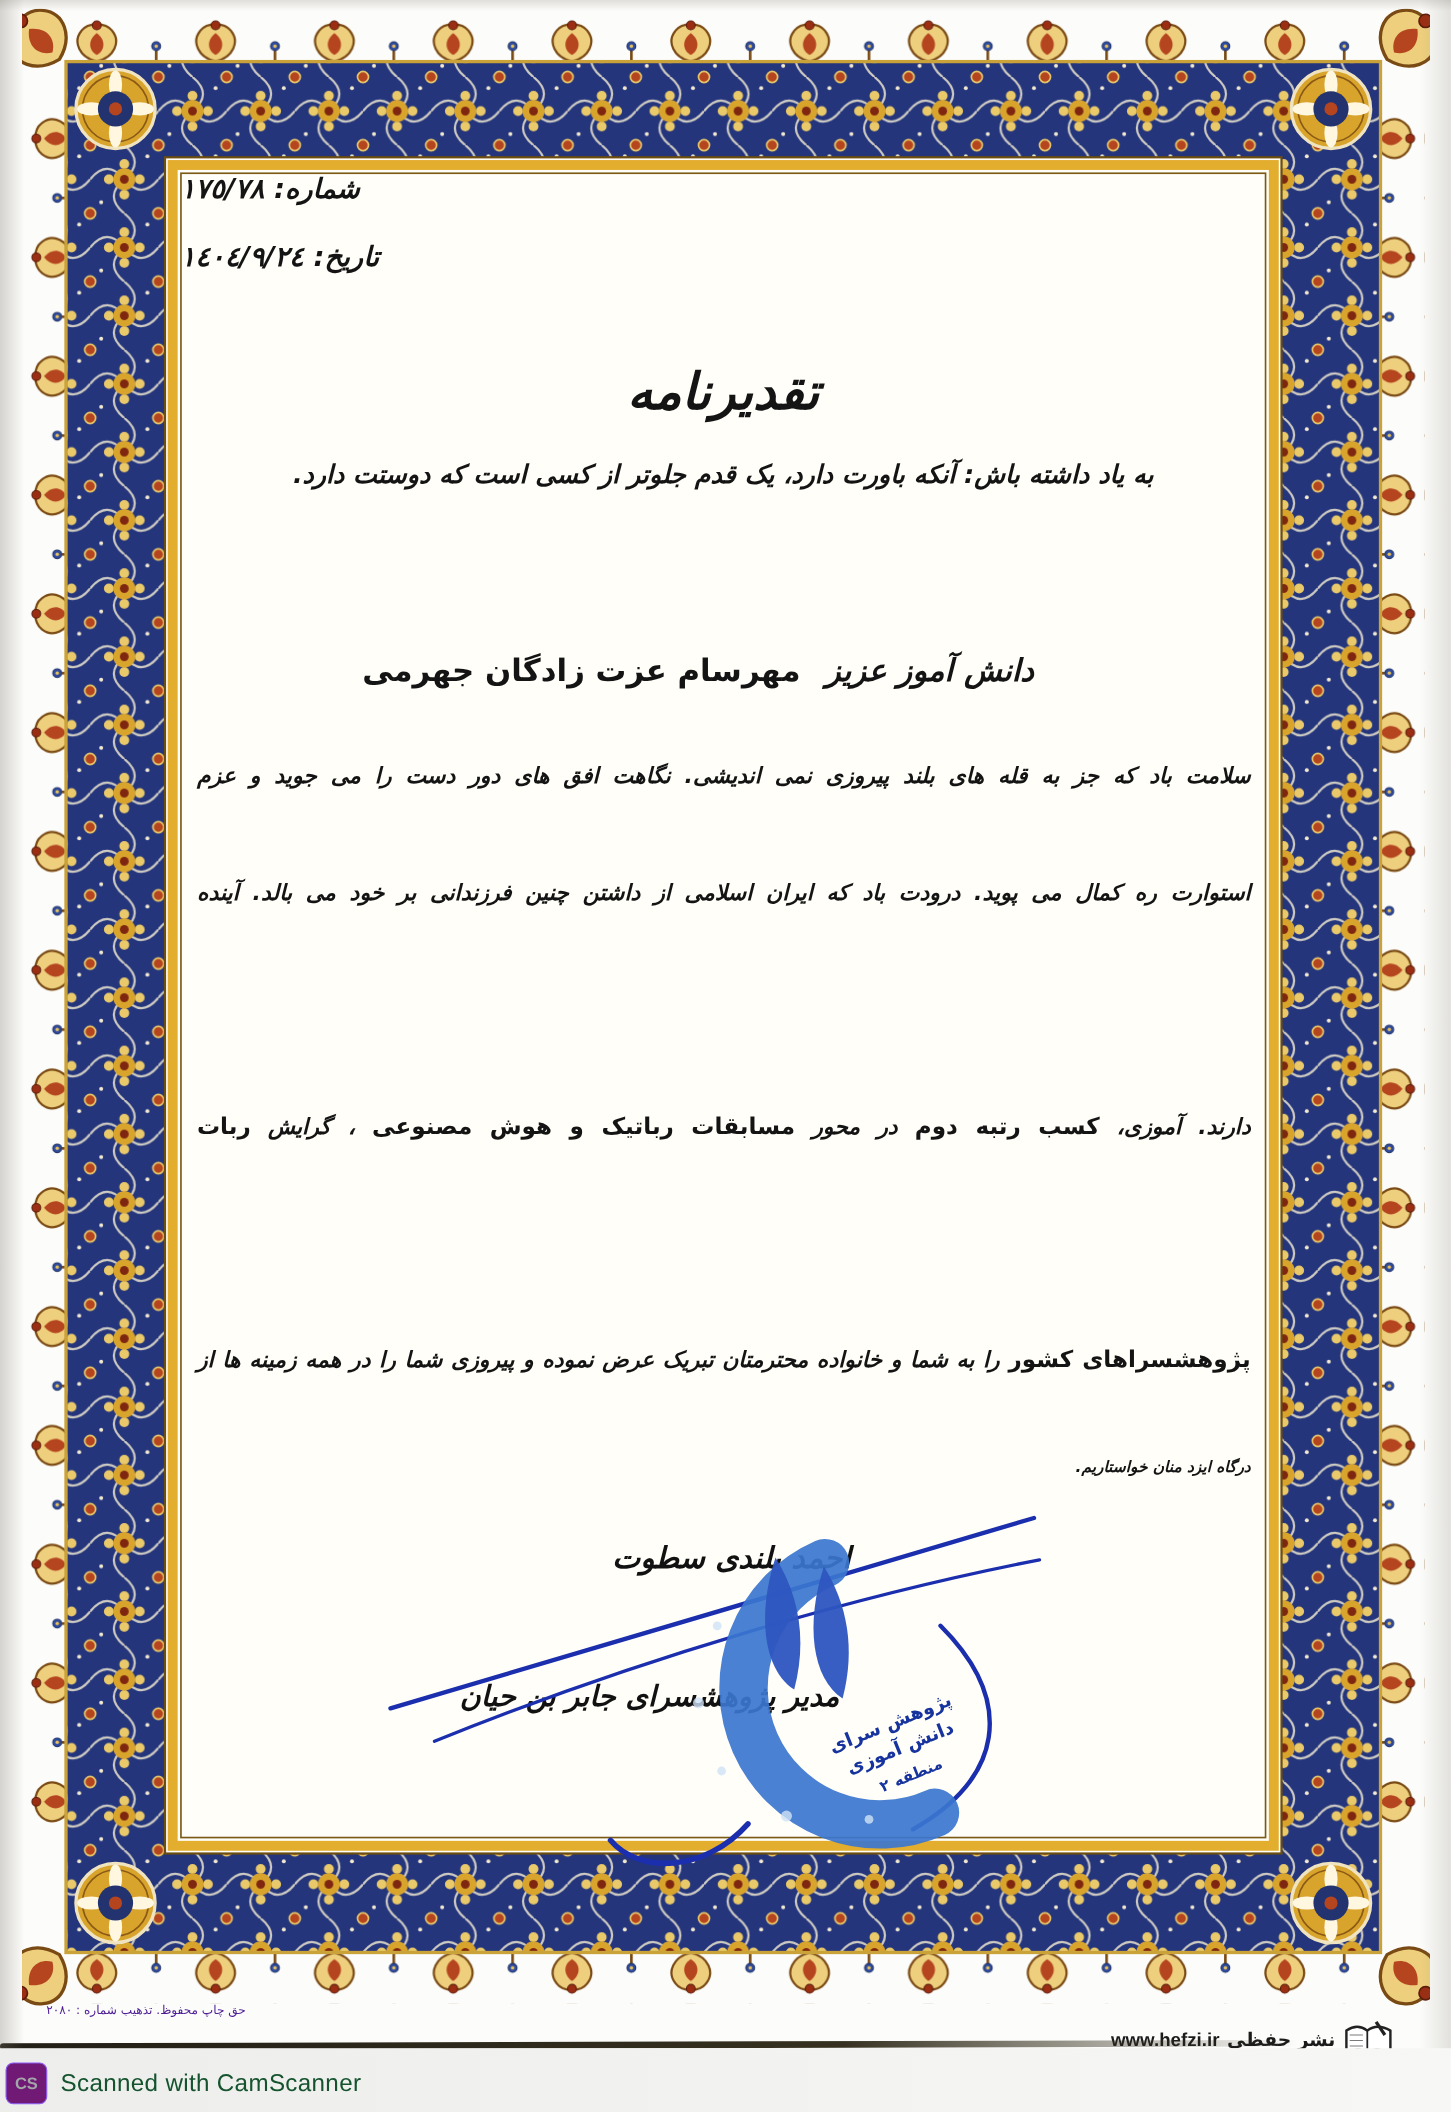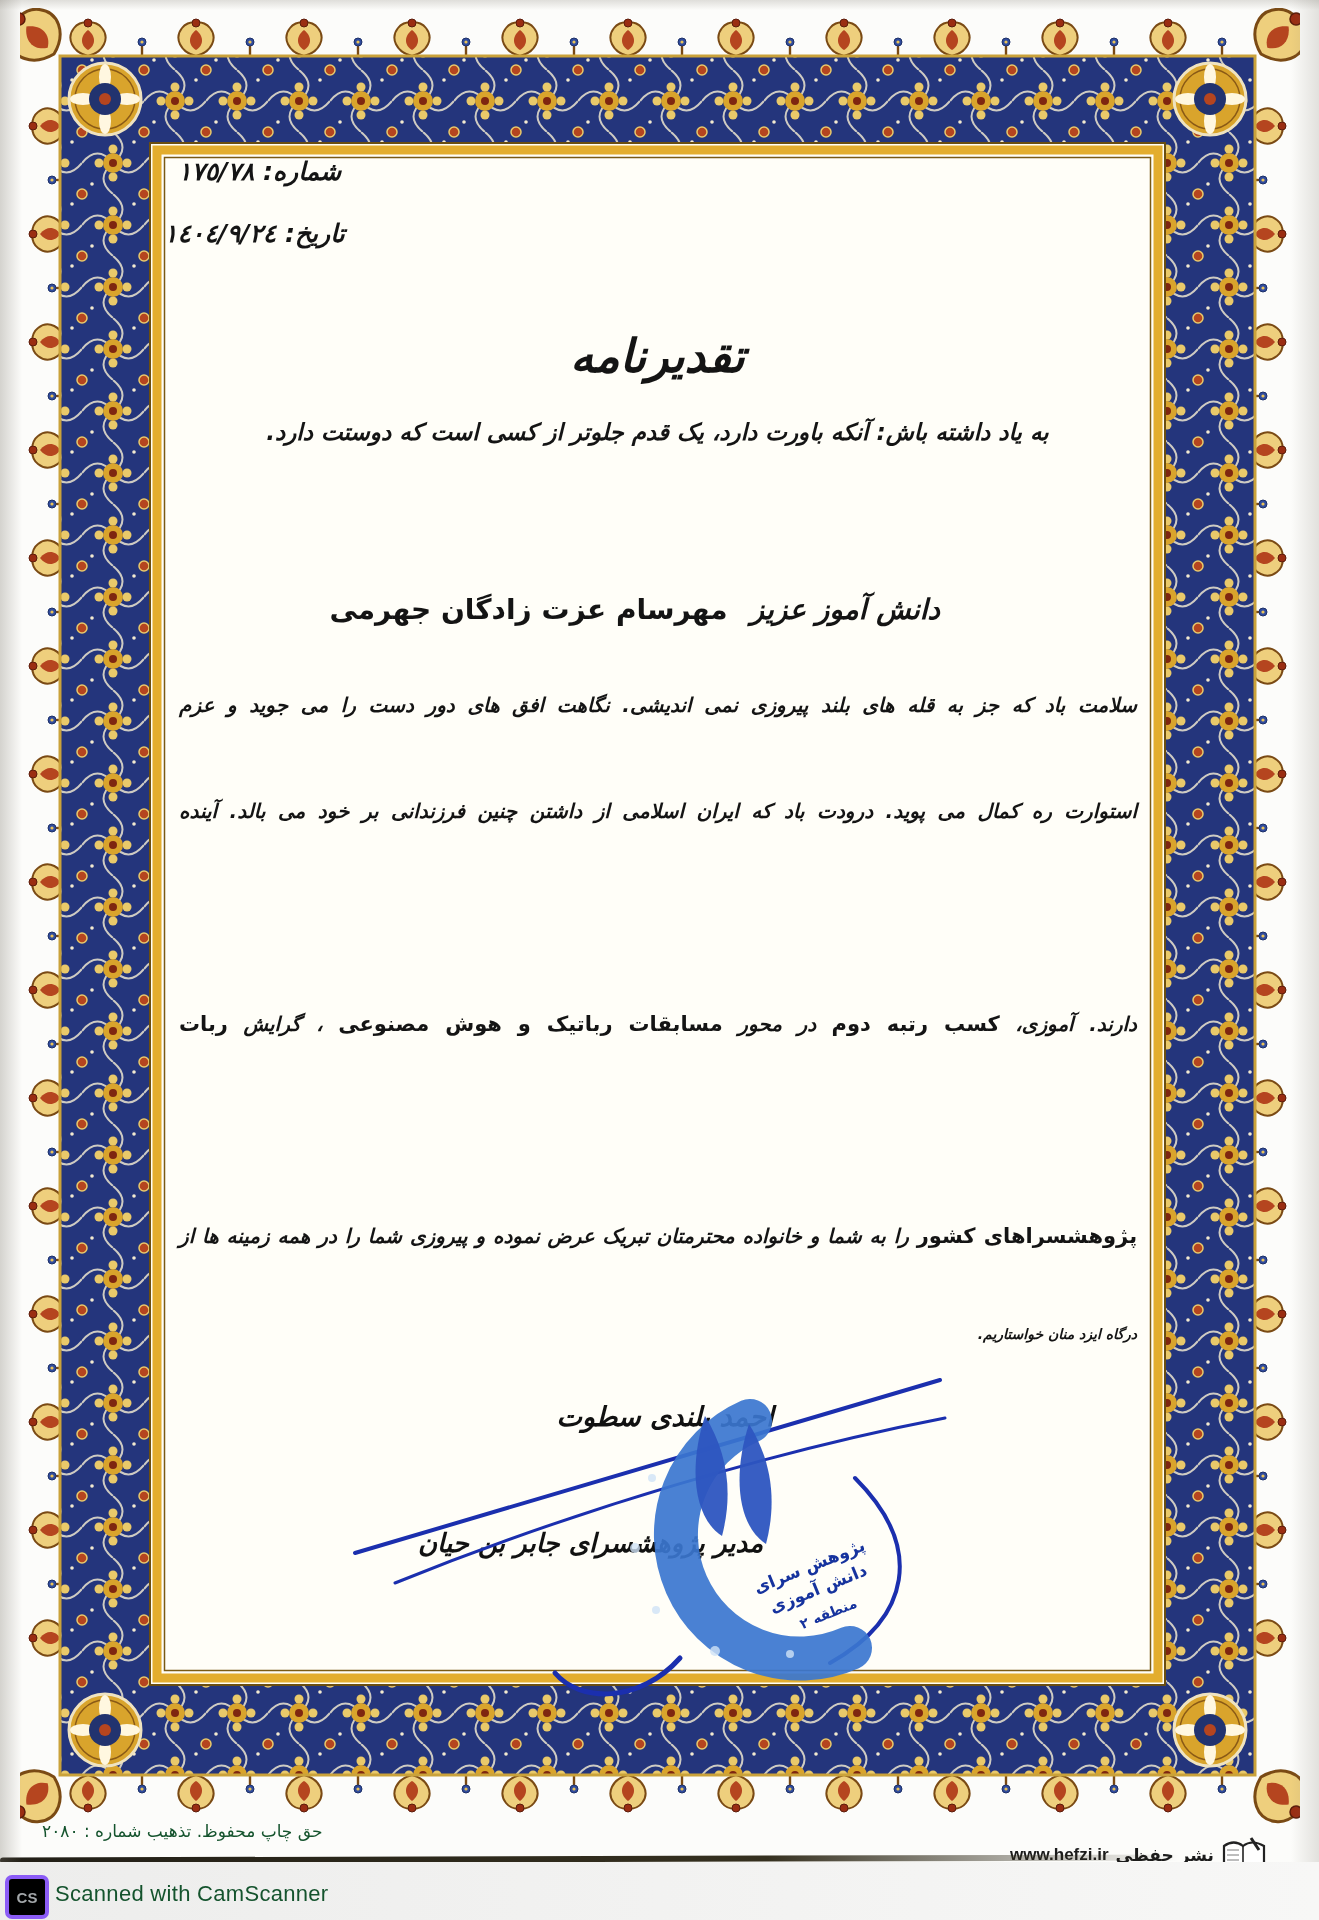--- a/index.html
+++ b/index.html
@@ -12,49 +12,49 @@
     background:linear-gradient(to right,rgba(120,115,105,.30),rgba(255,255,255,0));}
   .shadow-right{position:absolute;left:1291px;top:0;width:28px;height:1862px;
     background:linear-gradient(to left,rgba(120,115,105,.20),rgba(255,255,255,0));}
   .shadow-top{position:absolute;left:0;top:0;width:100%;height:10px;
     background:linear-gradient(to bottom,rgba(120,115,105,.22),rgba(255,255,255,0));}
   .paper-edge{position:absolute;left:0;top:1856px;width:1180px;height:6px;border-radius:3px;
     background:linear-gradient(to right,#221f17 0%,#35301f 65%,rgba(53,48,31,0) 100%);
     transform:rotate(-0.15deg);}
   .cam-bar{position:absolute;left:0;top:1862px;width:1319px;height:58px;
     background:linear-gradient(to right,#ededec,#f7f7f6);}
-  .cam-logo{position:absolute;left:5px;top:1875px;width:36px;height:36px;border:4px solid #8b5cf6;
+  .cam-logo{position:absolute;left:5px;top:1875px;width:36px;height:36px;border:1px solid #8b5cf6;
     border-radius:7px;display:flex;align-items:center;justify-content:center;
-    font-family:"Liberation Sans",sans-serif;font-weight:bold;font-size:15px;color:#a2a6a9;background:#000000;}
+    font-family:"Liberation Sans",sans-serif;font-weight:bold;font-size:15px;color:#a2a6a9;background:#701a75;}
   .cam-label{position:absolute;left:55px;top:1881px;font-family:Liberation Sans, sans-serif;
     font-size:22px;color:#14532d;letter-spacing:.3px;}
   
   .border-svg{position:absolute;left:20px;top:8px;width:1280px;height:1850px;}
   
   .content{position:absolute;left:150px;top:143px;width:1015px;height:1542px;direction:rtl;}
   .script{font-style:italic;}
   .boldseg{font-weight:700;font-style:normal;font-size:21px;}
-  .doc-number{position:absolute;left:14px;top:14px;font-size:25px;font-weight:600;direction:rtl;white-space:nowrap;padding-left:14px;}
+  .doc-number{position:absolute;left:14px;top:14px;font-size:25px;font-weight:600;direction:rtl;white-space:nowrap;}
   .doc-date{position:absolute;left:14px;top:76px;font-size:25px;font-weight:600;direction:rtl;white-space:nowrap;}
   .title{position:absolute;left:0;right:0;top:186px;text-align:center;font-size:46px;font-weight:700;}
   .quote{position:absolute;left:0;right:0;top:276px;text-align:center;font-size:23px;font-weight:600;}
   .salutation-row{position:absolute;right:225px;top:450px;white-space:nowrap;font-size:28px;}
   .salutation-row .sal{font-style:italic;font-weight:600;margin-left:14px;}
   .salutation-row .stname{font-weight:700;font-size:28px;}
   .bline{position:absolute;right:28px;width:958px;direction:rtl;text-align:justify;text-align-last:justify;
     font-size:20px;line-height:1.55;font-weight:600;}
   .bline .script{font-style:italic;}
   .l7{position:absolute;right:28px;top:1183px;font-size:14px;font-weight:600;font-style:italic;}
   .sig-name{position:absolute;left:390px;top:1258px;width:250px;text-align:center;
     font-size:27px;font-weight:600;font-style:italic;color:#111;}
   .sig-role{position:absolute;left:268px;top:1385px;font-size:26px;font-weight:600;font-style:italic;
     white-space:nowrap;color:#111;}
   .sig-svg{position:absolute;left:200px;top:1215px;width:600px;height:360px;}
   
-  .copyright{position:absolute;left:42px;top:1821px;direction:rtl;font-size:17px;color:#14532d;
+  .copyright{position:absolute;left:42px;top:1821px;direction:rtl;font-size:11px;color:#4c1d95;
     white-space:nowrap;letter-spacing:.5px;}
   .publisher{position:absolute;right:52px;top:1836px;display:flex;direction:rtl;align-items:center;gap:7px;}
   .publisher .pname{font-size:17px;font-weight:700;color:#1b1b1b;}
   .publisher .psite{font-family:"Liberation Sans",sans-serif;font-size:17px;font-weight:700;color:#1b1b1b;}
 </style>
 </head>
 <body>
 
 <div class="page">
 

